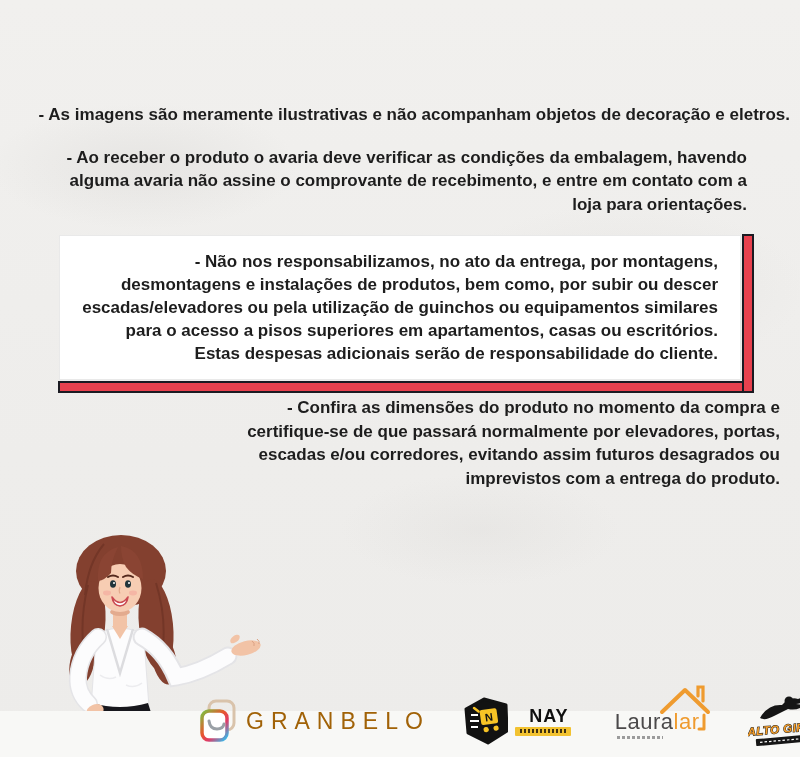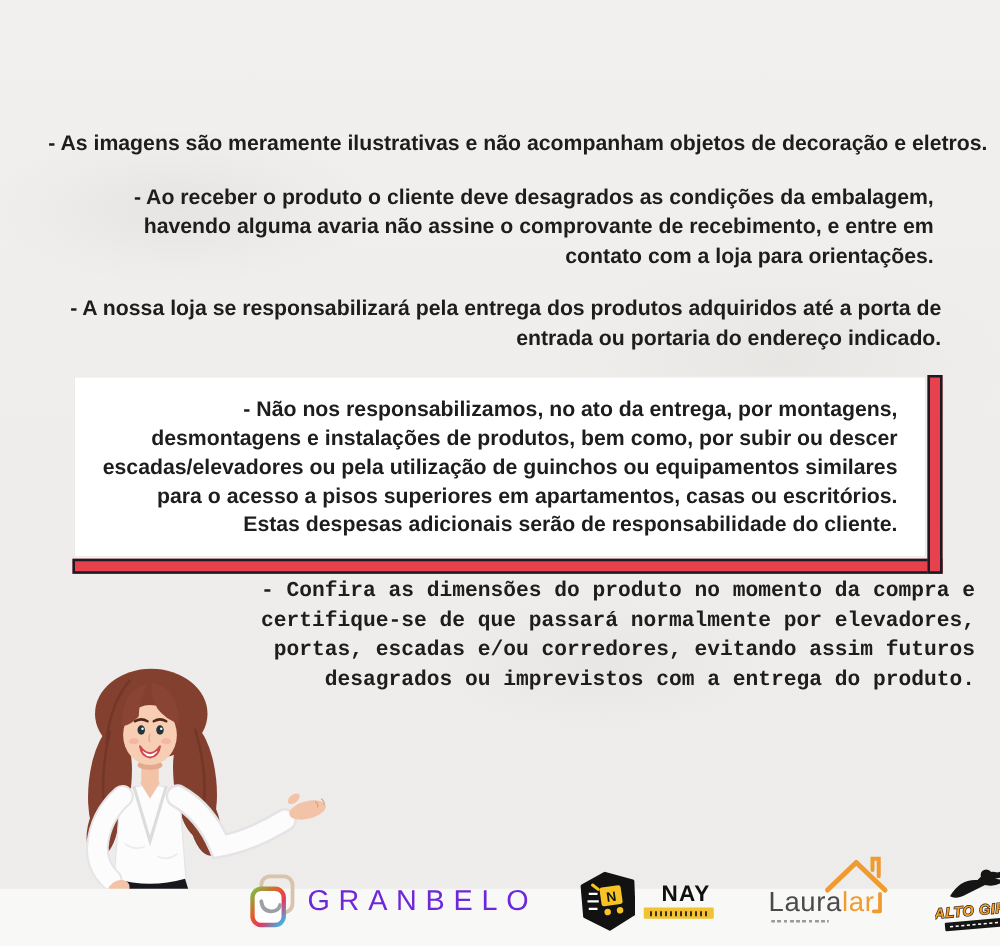--- a/index.html
+++ b/index.html
@@ -38,32 +38,32 @@
   .alert-box::before{ 
     content:"";position:absolute;left:-2px;right:-14px;bottom:-14px;height:8px;
     background:#e8414e;border:2px solid #1b1b22;
   }
   .alert-box::after{ 
     content:"";position:absolute;top:-2px;right:-14px;bottom:-14px;width:8px;
     background:#e8414e;border:2px solid #1b1b22;
   }
   .alert-box p{margin:5px auto;line-height:23px;max-width:660px;}
   .note{margin:16px 0 0 208px;width:572px;}
-  .note p{margin:0;max-width:572px;font-family:Liberation Mono, monospace;}
+  .note p{margin:0;max-width:572px;}
   .woman{position:absolute;left:28px;top:525px;}
   .logo-band{
     position:absolute;left:0;right:0;bottom:0;height:46px;
     background:#f8f8f6;
   }
   .logo-row{
     position:absolute;left:200px;bottom:4px;display:flex;align-items:center;gap:34px;
   }
   .granbelo{display:flex;align-items:center;gap:10px;transform:translateY(-2px);}
   .granbelo .wordmark{
-    font-size:23px;letter-spacing:7px;color:#6d28d9;font-weight:400;
+    font-size:23px;letter-spacing:7px;color:#a16207;font-weight:400;
   }
   .nay{display:flex;align-items:center;gap:7px;transform:translateY(-2px);}
   .nay-text{display:flex;flex-direction:column;align-items:center;}
   .nay-word{font-size:18px;font-weight:800;letter-spacing:1px;color:#101010;line-height:1;margin-left:12px;}
   .nay-strip{
     margin-top:2px;width:56px;height:9px;background:#f2c230;border-radius:1px;
     display:flex;align-items:center;justify-content:center;
   }
   .nay-strip i{
     display:block;width:46px;height:4px;
@@ -81,22 +81,21 @@
   .altogiro{transform:translateY(-1px);margin-left:14px;}
 </style>
 </head>
 <body>
 
 <div class="page">
 
 
   <div class="content">
     <p class="p1">- As imagens são meramente ilustrativas e não acompanham objetos de decoração e eletros.</p>
-    <p class="p4">- Ao receber o produto o cliente deve desagrados as condições da embalagem, havendo alguma avaria não assine o comprovante de recebimento, e entre em contato com a loja para orientações.</p>
-    <p class="p5">- A nossa loja se responsabilizará pela entrega dos produtos adquiridos até a porta de entrada ou portaria do endereço indicado.</p>
+    <p class="p4">- Ao receber o produto o avaria deve verificar as condições da embalagem, havendo alguma avaria não assine o comprovante de recebimento, e entre em contato com a loja para orientações.</p>
 
     <div class="alert-box">
       <p>- Não nos responsabilizamos, no ato da entrega, por montagens, desmontagens e instalações de produtos, bem como, por subir ou descer escadas/elevadores ou pela utilização de guinchos ou equipamentos similares para o acesso a pisos superiores em apartamentos, casas ou escritórios. Estas despesas adicionais serão de responsabilidade do cliente.</p>
     </div>
 
     <div class="note">
       <p>- Confira as dimensões do produto no momento da compra e certifique-se de que passará normalmente por elevadores, portas, escadas e/ou corredores, evitando assim futuros desagrados ou imprevistos com a entrega do produto.</p>
     </div>
   </div>
 

